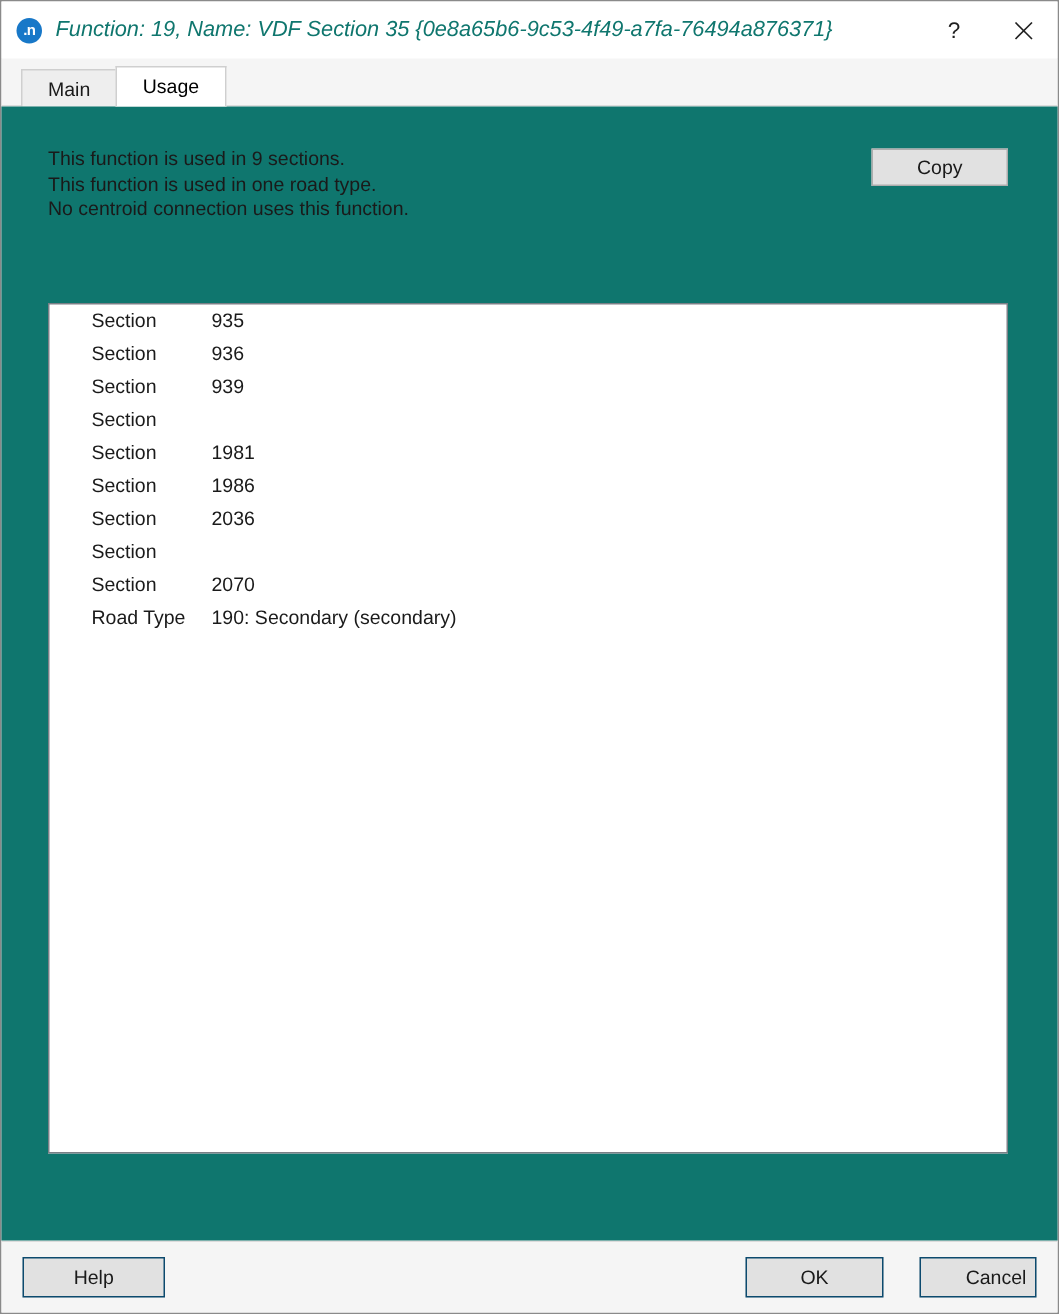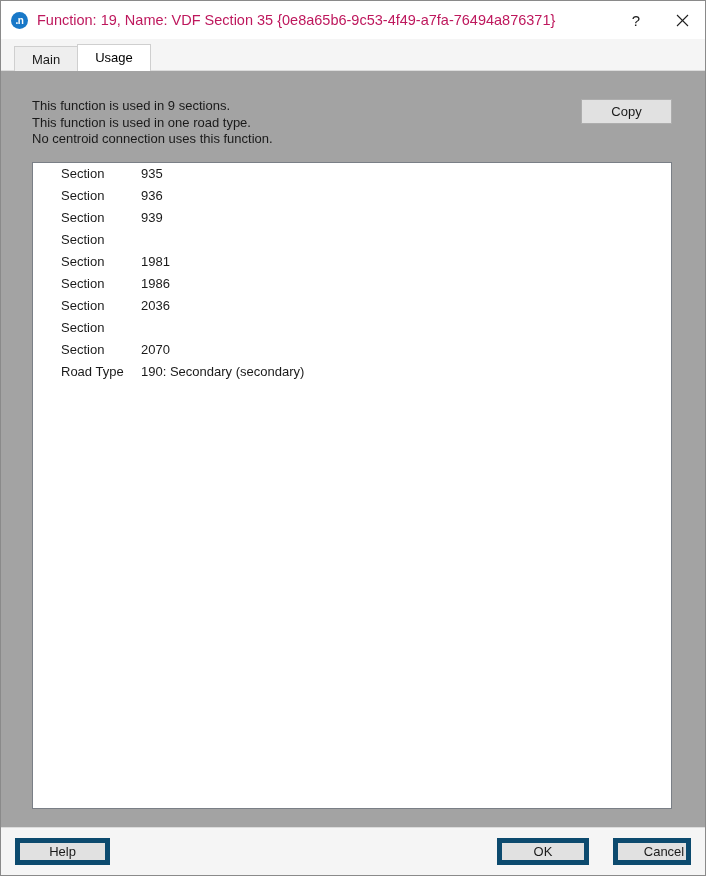--- a/index.html
+++ b/index.html
@@ -48,24 +48,25 @@
     font-weight: bold;
     line-height: 17px;
     text-align: center;
     letter-spacing: -0.5px;
     flex: 0 0 auto;
     margin-right: 9px;
     font-family: "Liberation Sans", sans-serif;
   }
   .title-text {
     font-size: 14.5px;
-    color: #be185d;
+    color: #0f766e;
     white-space: nowrap;
     flex: 1 1 auto;
     overflow: hidden;
+    font-style: italic;
   }
   .titlebar-buttons {
     display: flex;
     align-items: center;
     height: 38px;
     flex: 0 0 auto;
   }
   .tb-btn {
     width: 46px;
     height: 38px;
@@ -118,26 +119,27 @@
     height: 27px;
     line-height: 26px;
     z-index: 2;
     top: 1px;
   }
   .tab + .tab { margin-left: -1px; }
 
   
   .panel {
     flex: 1 1 auto;
-    background: #a3a3a3;
+    background: #0f766e;
     position: relative;
     padding: 0;
     box-sizing: border-box;
     display: flex;
     flex-direction: column;
+    gap: 40px;
   }
 
   .info-row {
     display: flex;
     align-items: flex-start;
     padding: 26px 33px 0 31px;
     box-sizing: border-box;
   }
   .info-lines {
     flex: 1 1 auto;
@@ -227,21 +229,21 @@
     background: #f5f5f5;
     border-top: 1px solid #dcdcdc;
     display: flex;
     align-items: center;
     padding: 0 14px 0 14px;
     box-sizing: border-box;
   }
   .btn {
     height: 27px;
     background: #e1e1e1;
-    border: 5px solid #0c4a6e;
+    border: 1px solid #0c4a6e;
     font-size: 13px;
     font-family: "Liberation Sans", sans-serif;
     color: #1a1a1a;
     cursor: default;
     padding: 0;
   }
   .btn.help   { width: 95px; }
   .btn.ok     { width: 92px; }
   .btn.cancel { width: 78px; margin-left: 24px; padding-left: 24px; }
   .spacer { flex: 1 1 auto; }

